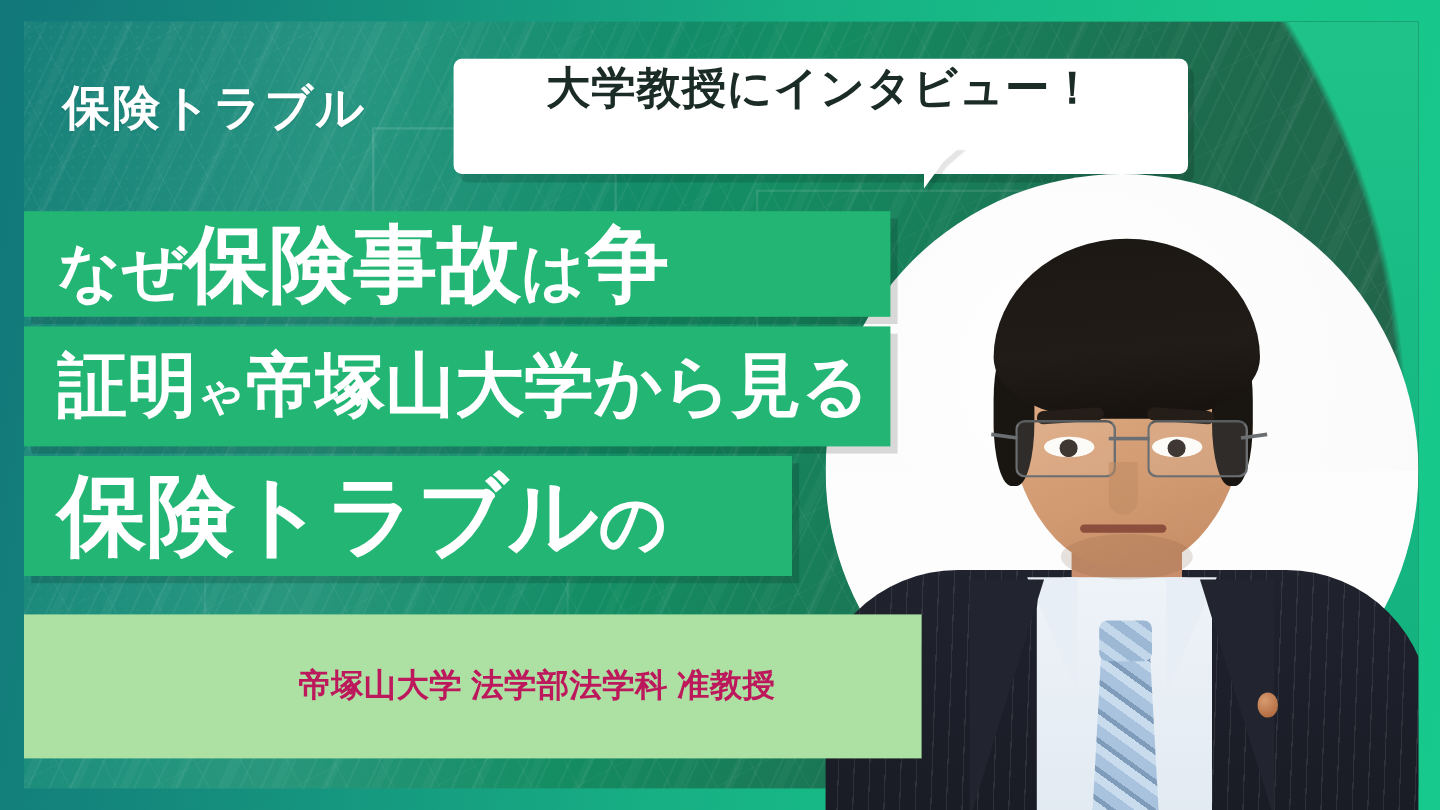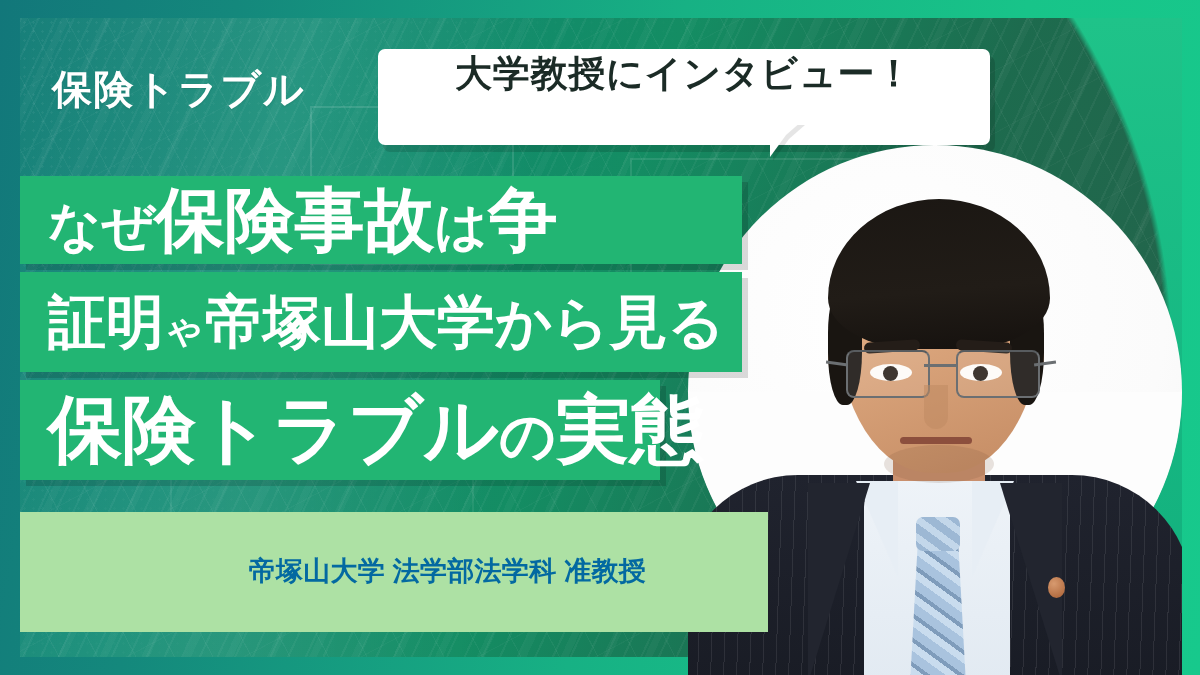--- a/index.html
+++ b/index.html
@@ -203,21 +203,21 @@
   #band3 .t-lg{font-size:74px;}
   #band3 .t-sm{font-size:56px;}
 
   
   .credit{
     position:absolute;left:20px;top:512px;width:748px;height:120px;
     background:#ade1a4;
     display:flex;flex-direction:column;align-items:flex-end;justify-content:center;
     padding-right:122px;box-sizing:border-box;
   }
-  .credit-line{color:#0369a1;font-size:27px;font-weight:700;line-height:1.45;letter-spacing:.01em;white-space:nowrap;}
+  .credit-line{color:#be185d;font-size:27px;font-weight:700;line-height:1.45;letter-spacing:.01em;white-space:nowrap;}
 </style>
 </head>
 <body>
 
 <div id="thumb">
 
   <div class="panel">
     <div class="tex-lines"></div>
     <div class="tex-dots"></div>
     <div class="tex-beam"></div>
@@ -295,21 +295,20 @@
       <span class="t-sm">から</span>
       <span class="t-lg">見</span>
       <span class="t-sm">る</span>
     </div>
   </div>
 
   <div class="band" id="band3">
     <div class="pad">
       <span class="t-lg">保険トラブル</span>
       <span class="t-sm">の</span>
-      <span class="t-lg">実態</span>
     </div>
   </div>
 
   <div class="credit">
     <div class="credit-line">帝塚山大学 法学部法学科 准教授</div>
   </div>
 
 </div>
 
 </body></html>

